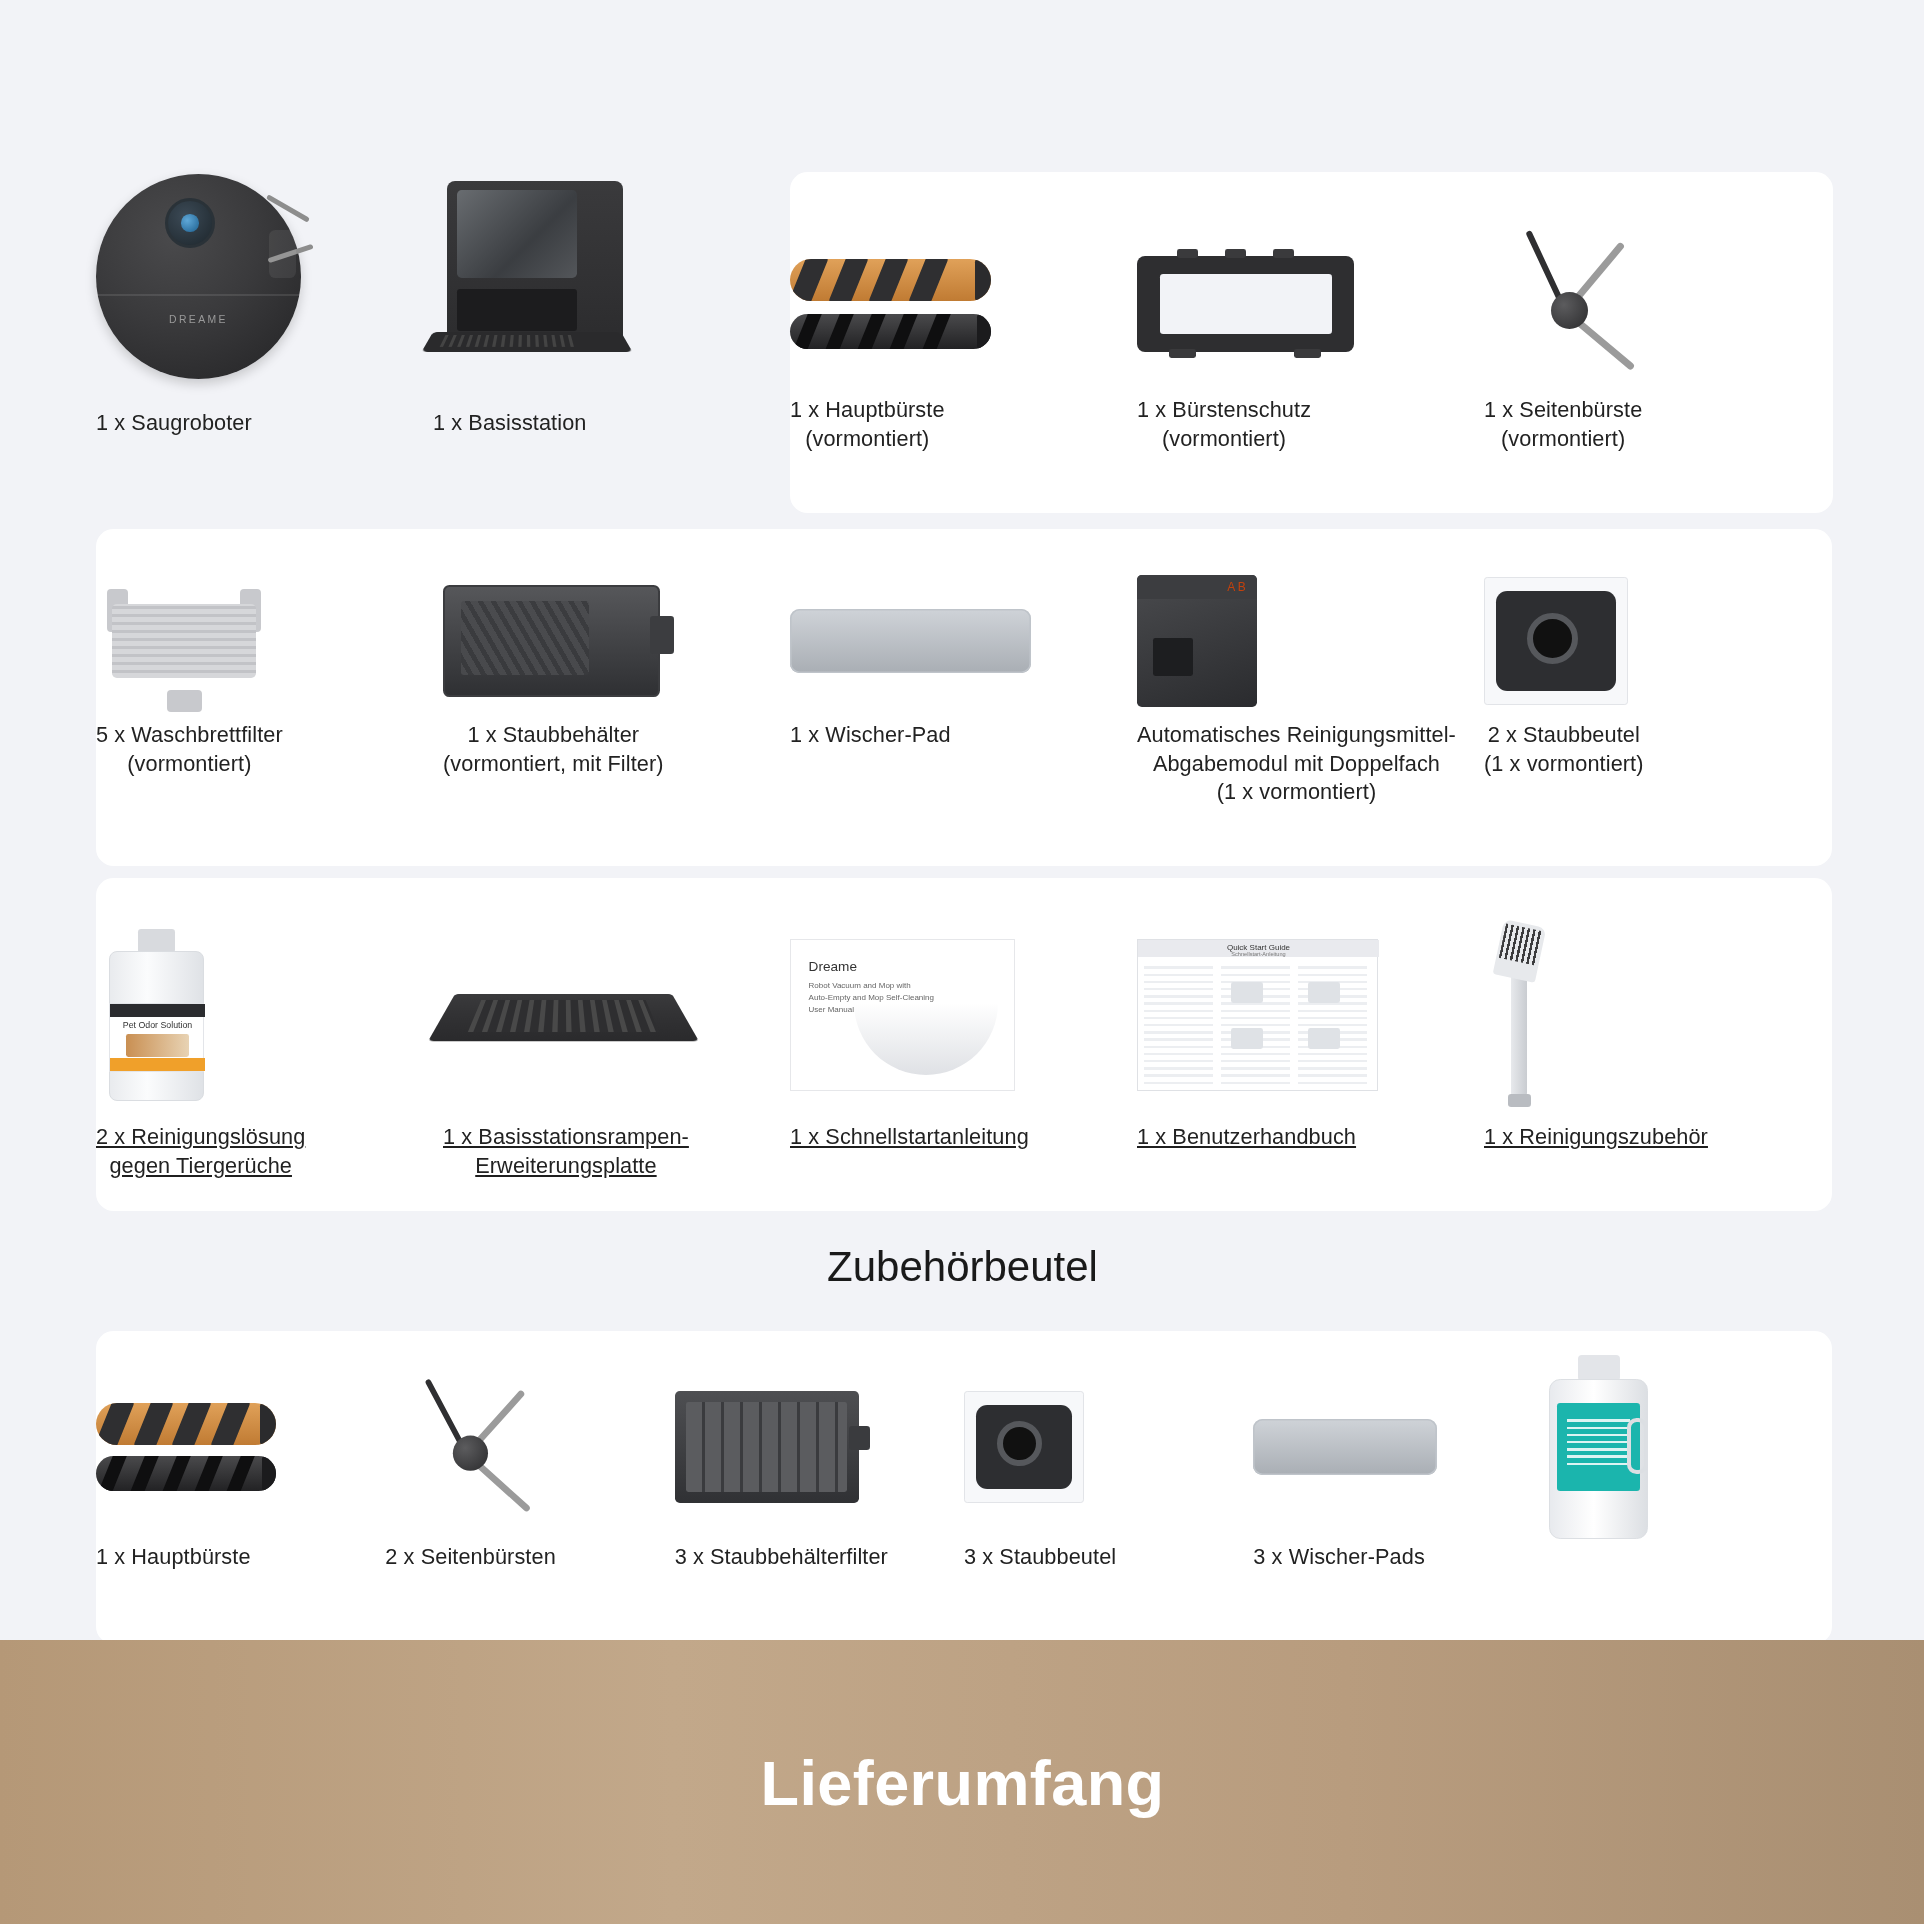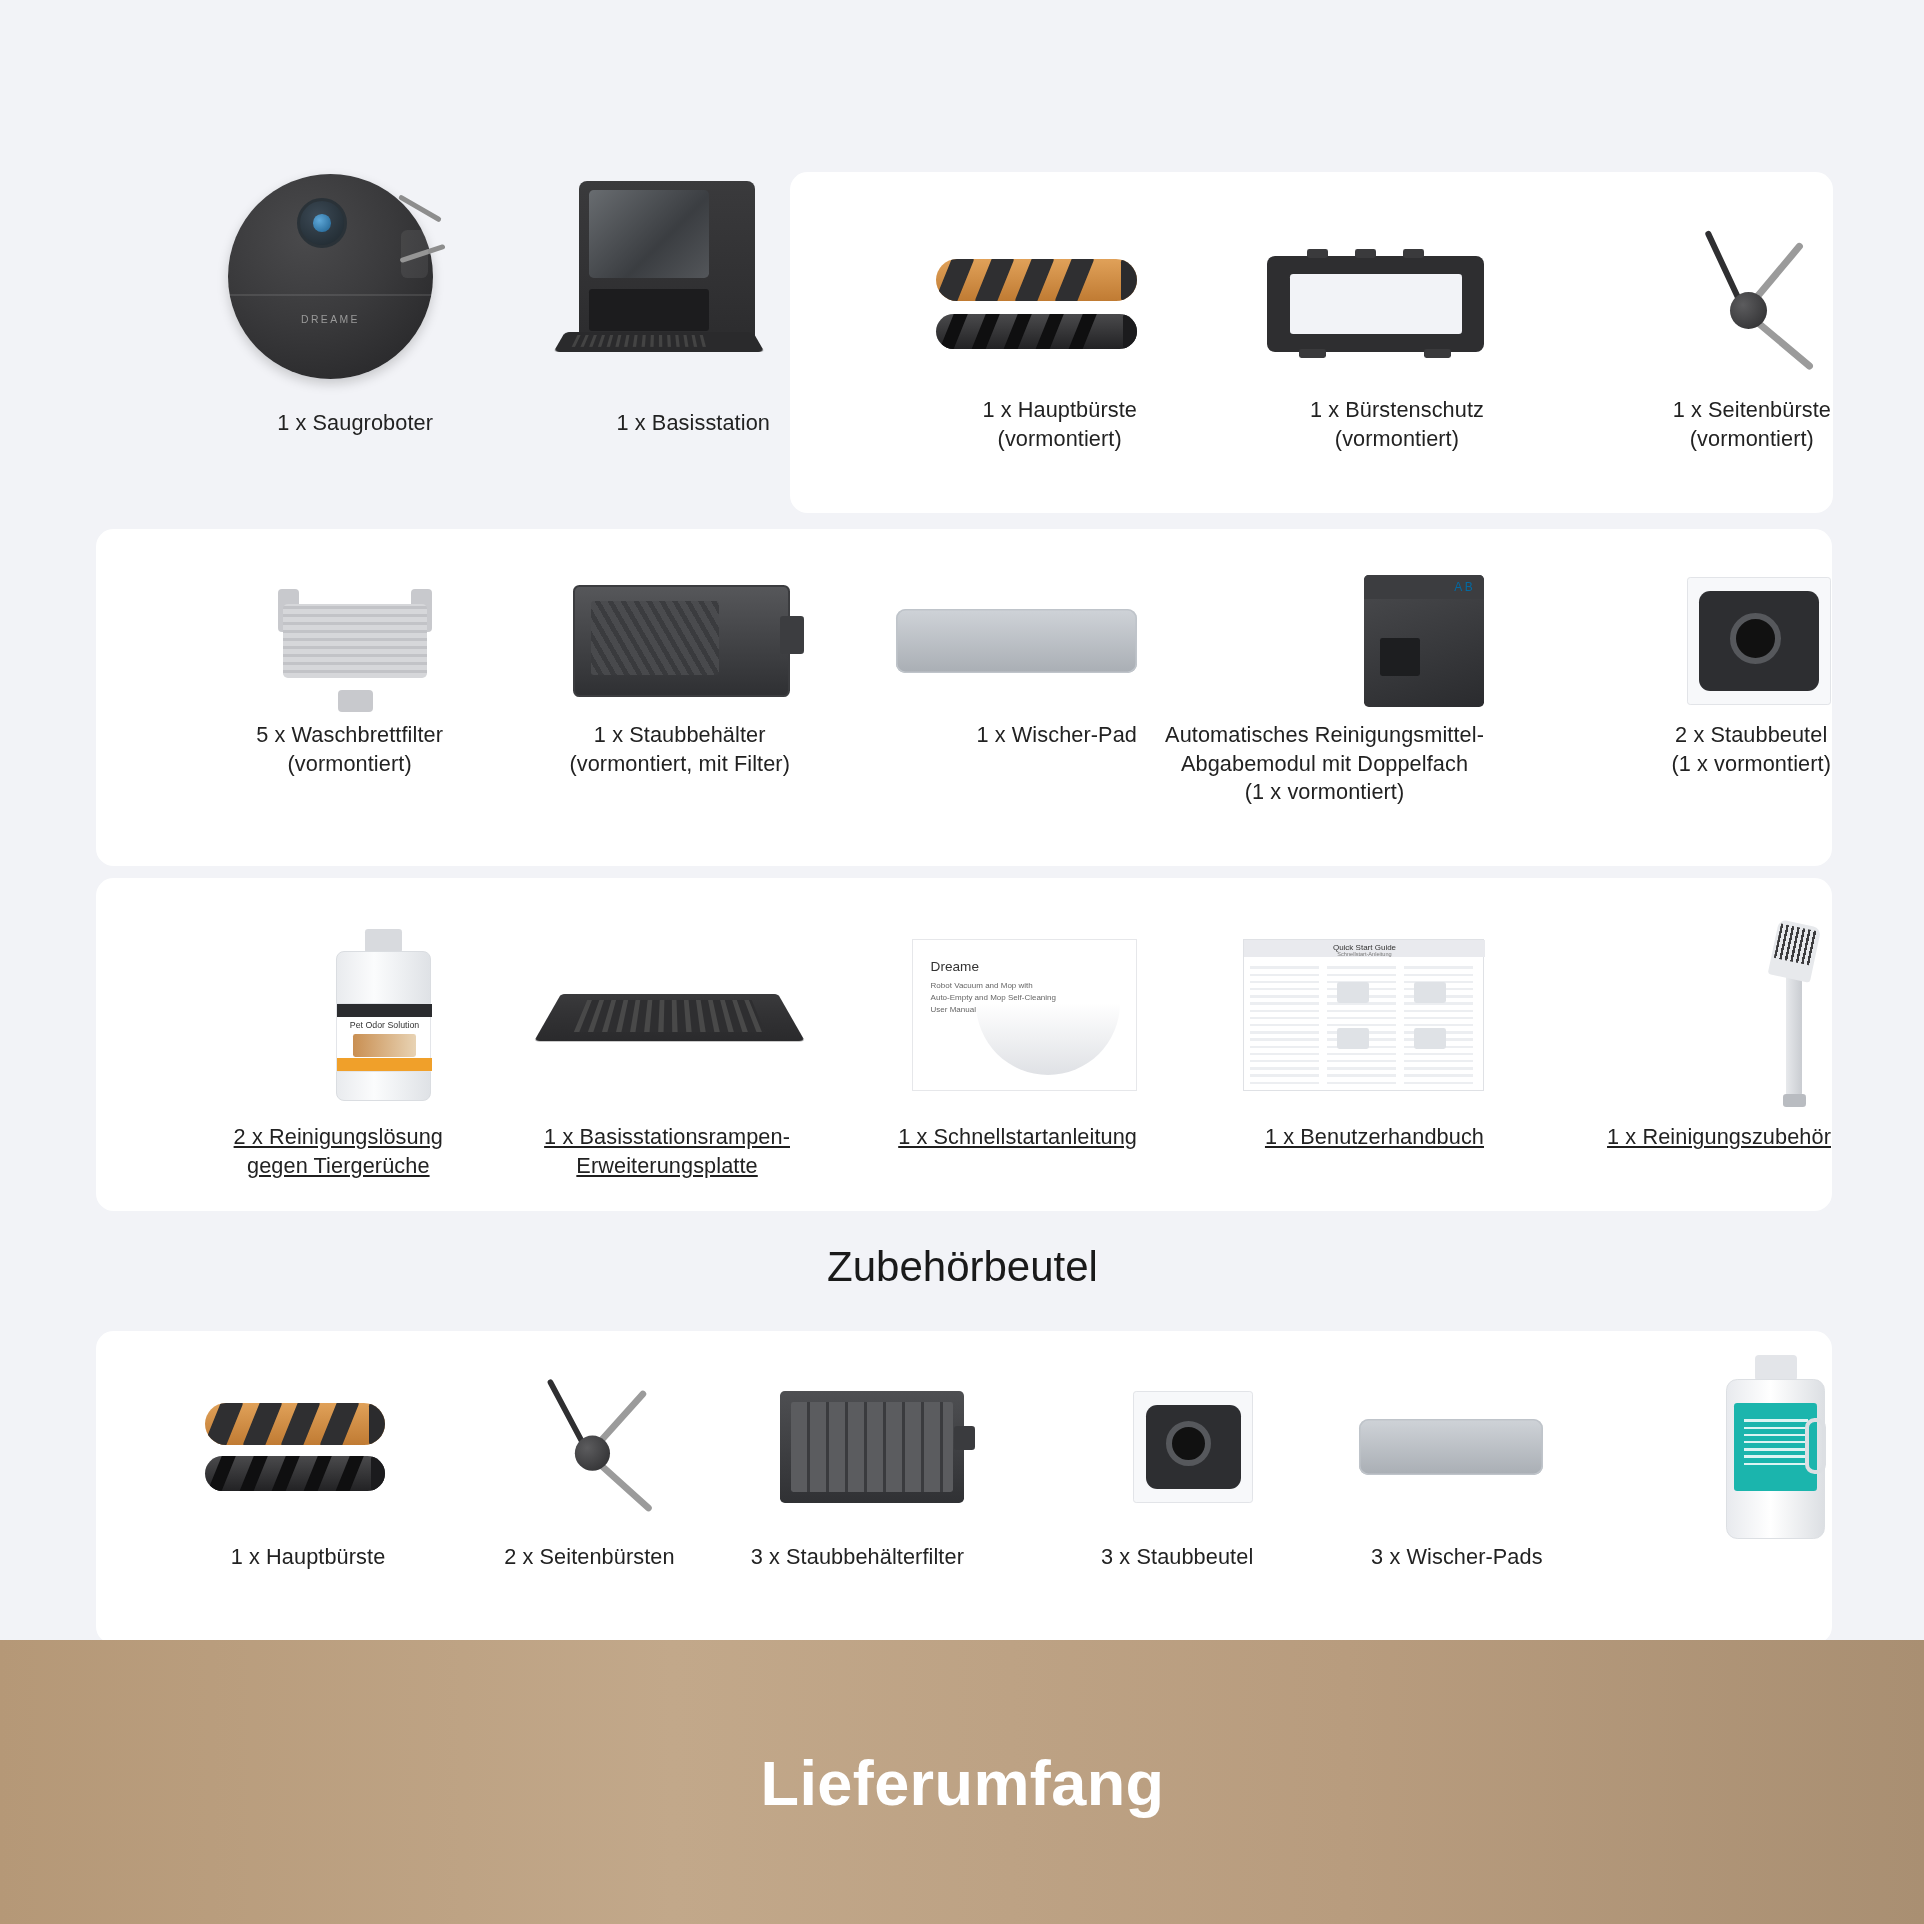--- a/index.html
+++ b/index.html
@@ -15,21 +15,21 @@
   
   .card {
     background: #ffffff;
     border-radius: 17.6px;
     position: absolute;
   }
 
   .cell {
     display: flex;
     flex-direction: column;
-    align-items: flex-end;
+    align-items: flex-start;
     justify-content: flex-start;
   }
   .art {
     display: flex;
     align-items: center;
     justify-content: center;
   }
   .caption {
     text-align: center;
     font-size: 21.7px;
@@ -142,21 +142,21 @@
 
   
   .moppad { width: 241px; height: 64px; border-radius: 9.6px;
      background: linear-gradient(180deg,#cfd3d8,#a9aeb4); box-shadow: inset 0 0 0 1.6px #bfc4ca; }
 
   
   .detmod { width: 120px; height: 132px; position: relative; }
   .detmod .box { position:absolute; inset:0; border-radius:4.8px; background: linear-gradient(160deg,#4a4b4e,#2a2b2e); }
   .detmod .lid { position:absolute; left:0; top:0; width:120px; height:24px; background:#3c3d40; border-radius:4.8px 4.8px 0 0;}
   .detmod .win { position:absolute; left:16px; top:63px; width:40px; height:38px; background:#1d1e20; border-radius:2.4px;}
-  .detmod .lbl { position:absolute; right:11.2px; top:4.8px; color:#0369a1; font-size:12px; }
+  .detmod .lbl { position:absolute; right:11.2px; top:4.8px; color:#c2410c; font-size:12px; }
 
   
   .dustbag { width: 144px; height: 128px; position: relative; background:#f7f8fa; border:1.6px solid #e2e4e8; border-radius:3.2px; }
   .dustbag .cloth { position:absolute; left:11.2px; top:13px; right:11.2px; bottom:13px; background:#2d2e31; border-radius:11.2px; }
   .dustbag .hole { position:absolute; left:42px; top:35px; width:51px; height:51px; border-radius:50%; background:#111; border:6.4px solid #56585c;}
 
   
   .bottle { width: 120px; height: 172px; position: relative; }
   .bottle .neck { position:absolute; left:42px; top:0; width:37px; height:24px; background:#d8dade; border-radius:3.2px;}
   .bottle .body { position:absolute; left:13px; top:22.5px; width:95px; height:150px; border-radius:8px;

